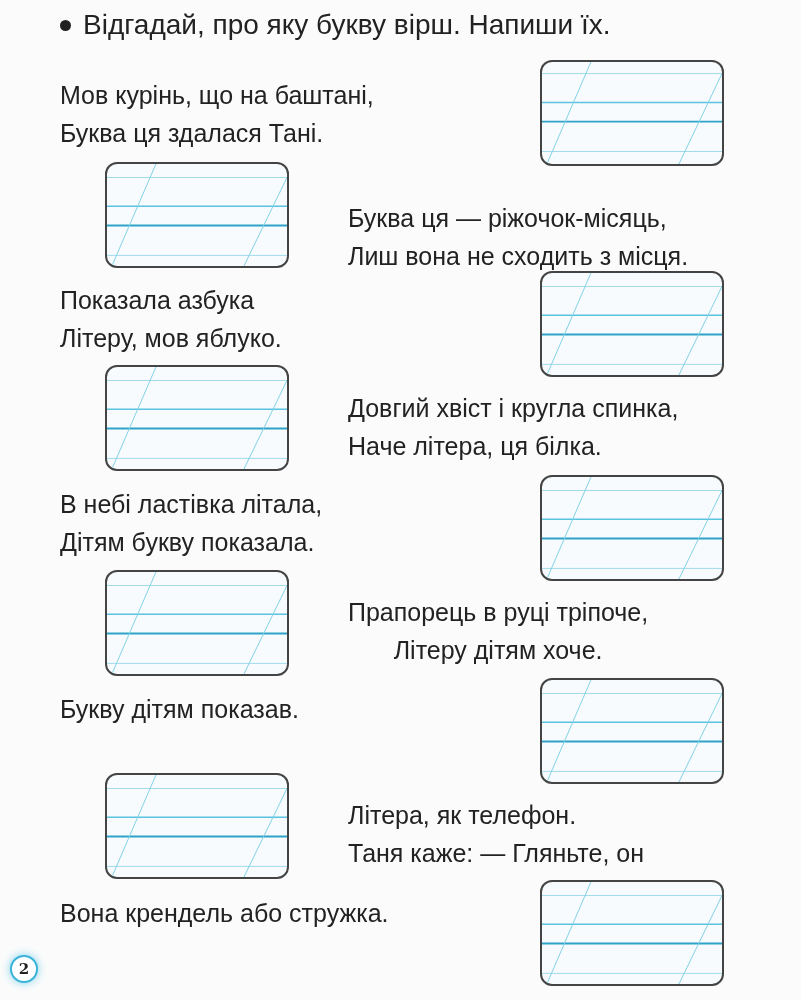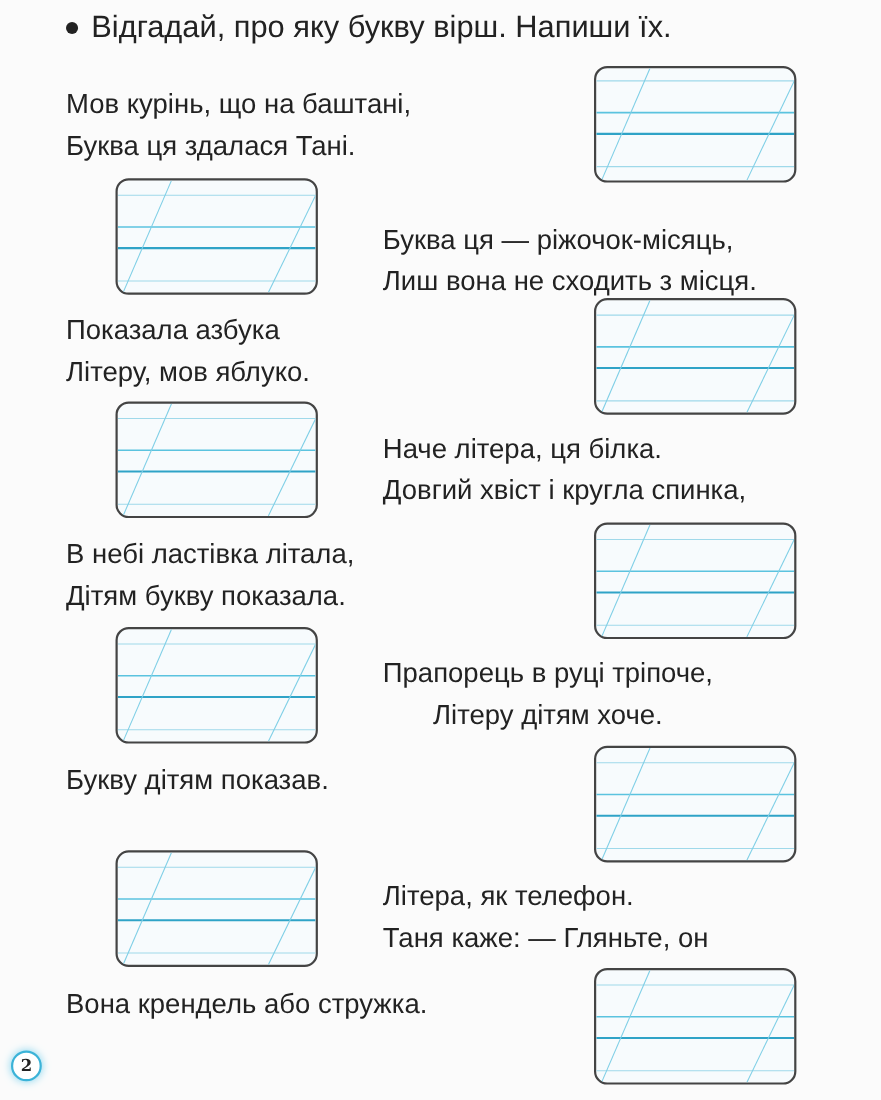--- a/index.html
+++ b/index.html
@@ -72,22 +72,22 @@
   <svg viewBox="0 0 184 106" preserveAspectRatio="none">
     <line x1="0" y1="14" x2="184" y2="14" stroke="#9fd9ea" stroke-width="1"></line>
     <line x1="0" y1="44" x2="184" y2="44" stroke="#5bc3df" stroke-width="1.5"></line>
     <line x1="0" y1="64" x2="184" y2="64" stroke="#2fa3c7" stroke-width="2"></line>
     <line x1="0" y1="95" x2="184" y2="95" stroke="#9fd9ea" stroke-width="1"></line>
     <line x1="50" y1="0" x2="5" y2="106" stroke="#7fcfe6" stroke-width="1"></line>
     <line x1="184" y1="14" x2="140" y2="106" stroke="#7fcfe6" stroke-width="1"></line>
   </svg>
 </div>
 <div class="verse" style="left:348px;top:389px;">
+  <div>Довгий хвіст і кругла спинка,</div>
   <div>Наче літера, ця білка.</div>
-  <div>Довгий хвіст і кругла спинка,</div>
 </div>
 
 <div class="verse" style="left:60px;top:485px;">
   <div>В небі ластівка літала,</div>
   <div>Дітям букву показала.</div>
 </div>
 <div class="box" style="left:540px;top:475px;">
   <svg viewBox="0 0 184 106" preserveAspectRatio="none">
     <line x1="0" y1="14" x2="184" y2="14" stroke="#9fd9ea" stroke-width="1"></line>
     <line x1="0" y1="44" x2="184" y2="44" stroke="#5bc3df" stroke-width="1.5"></line>

